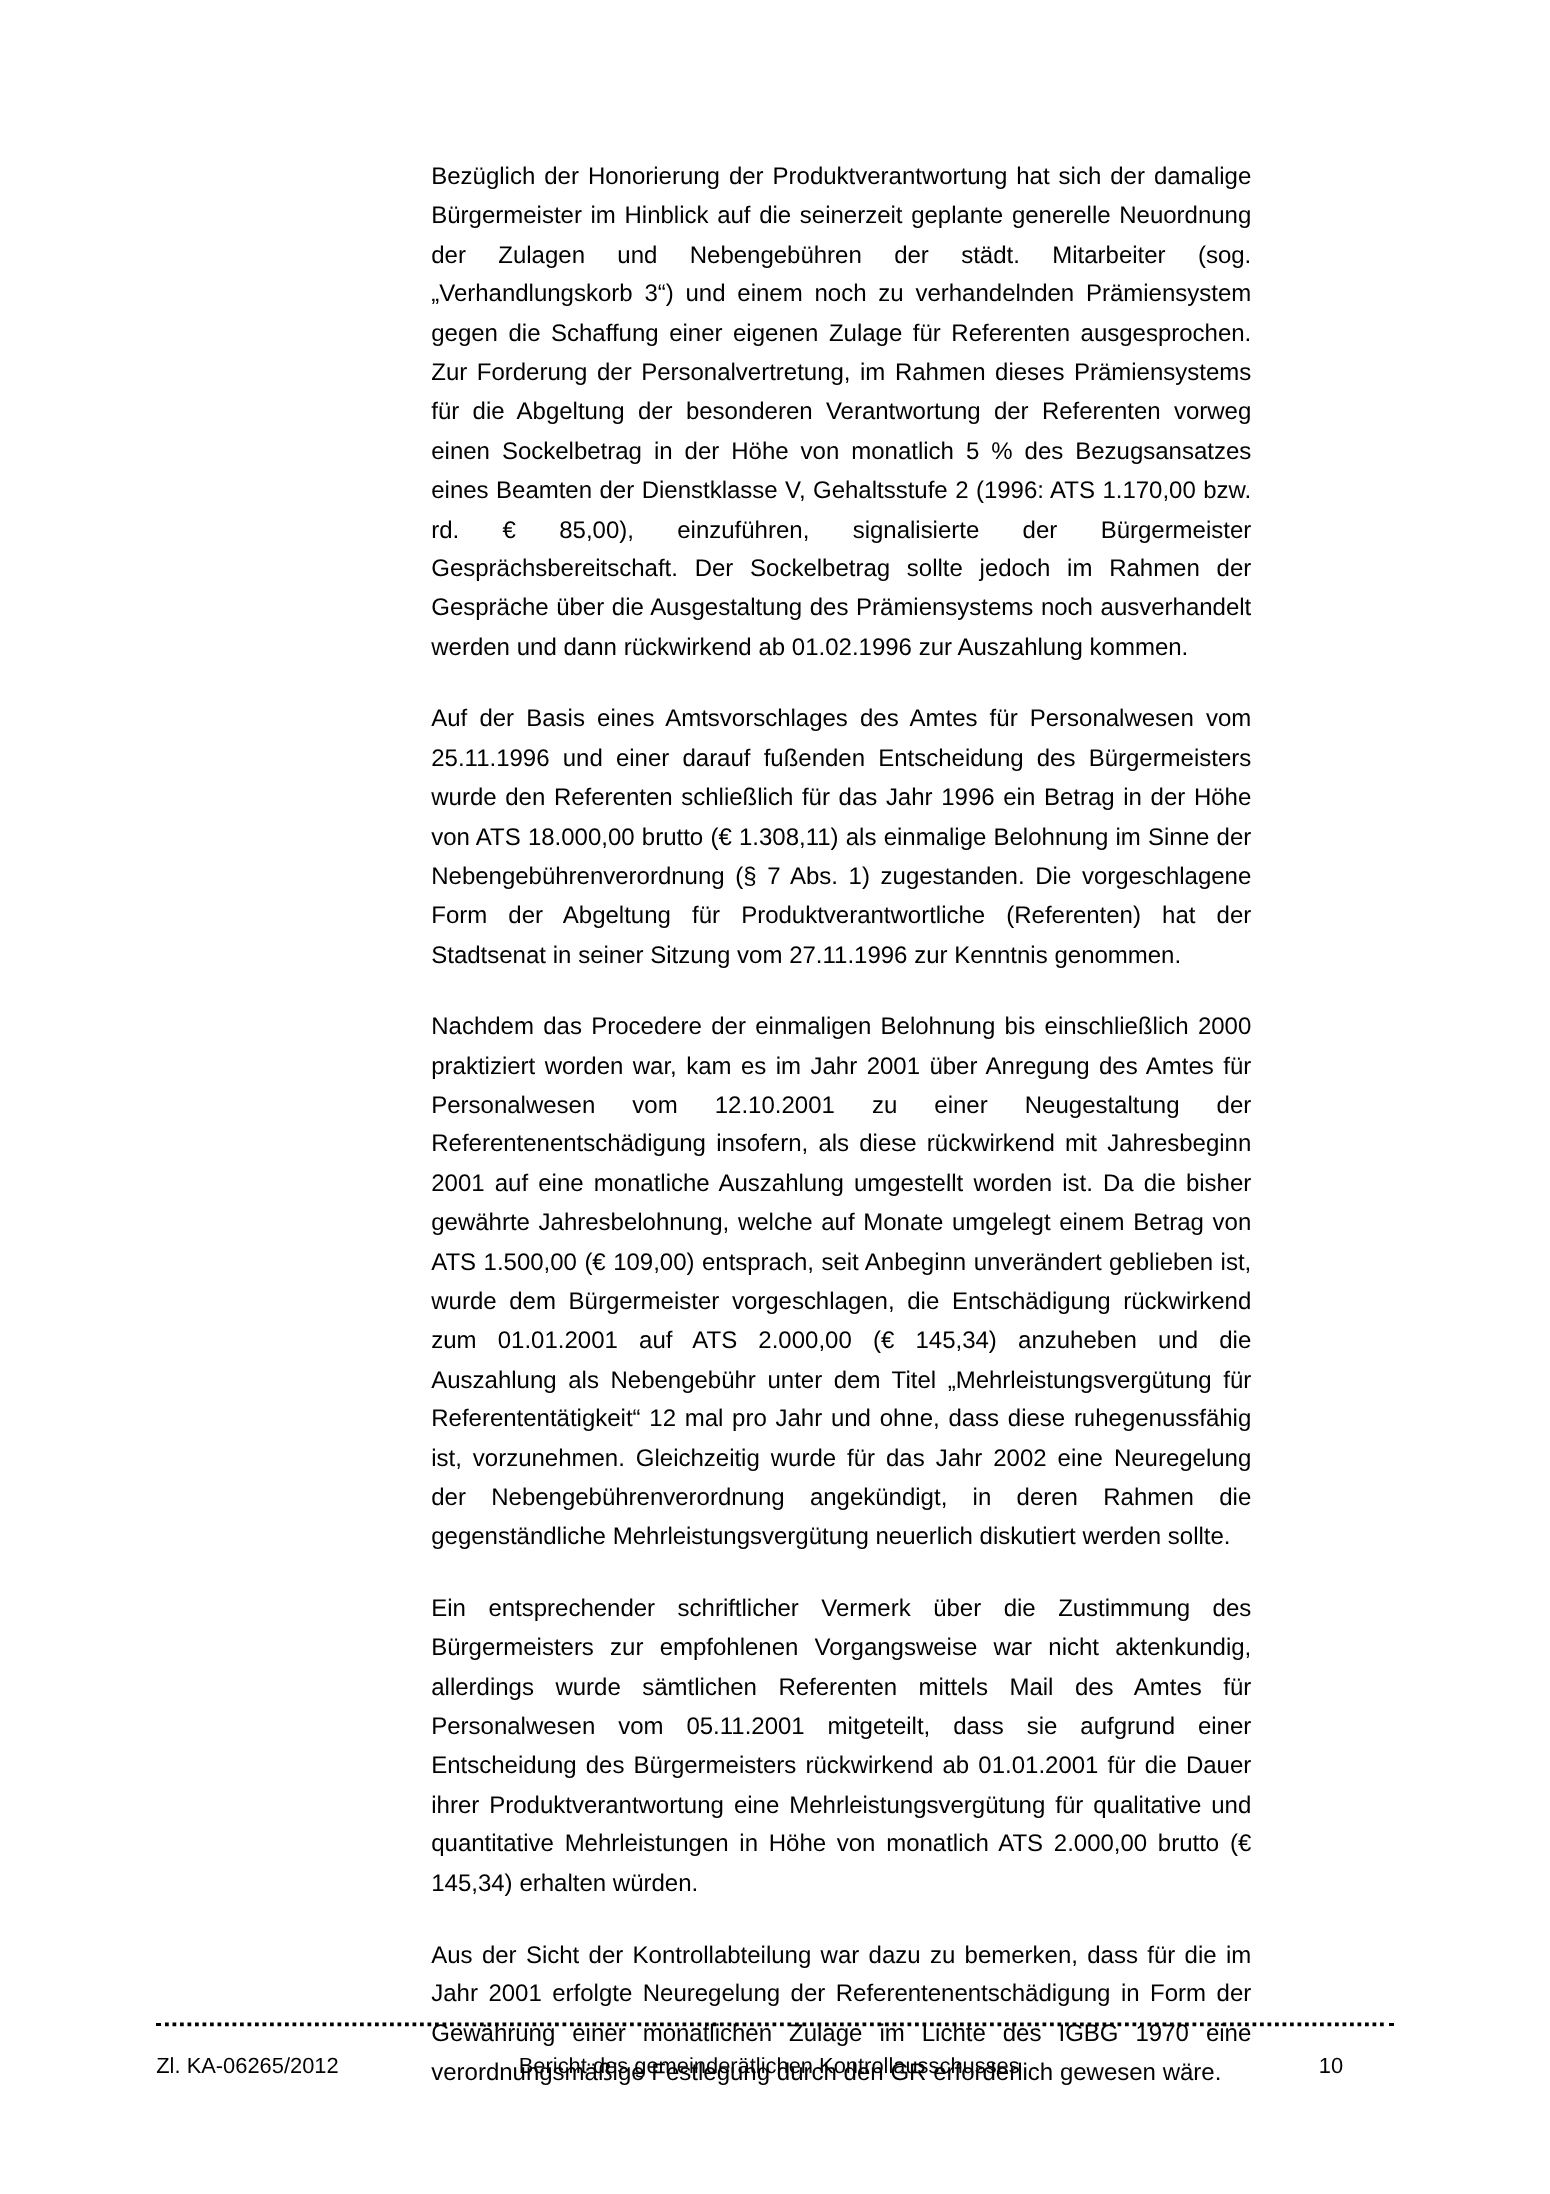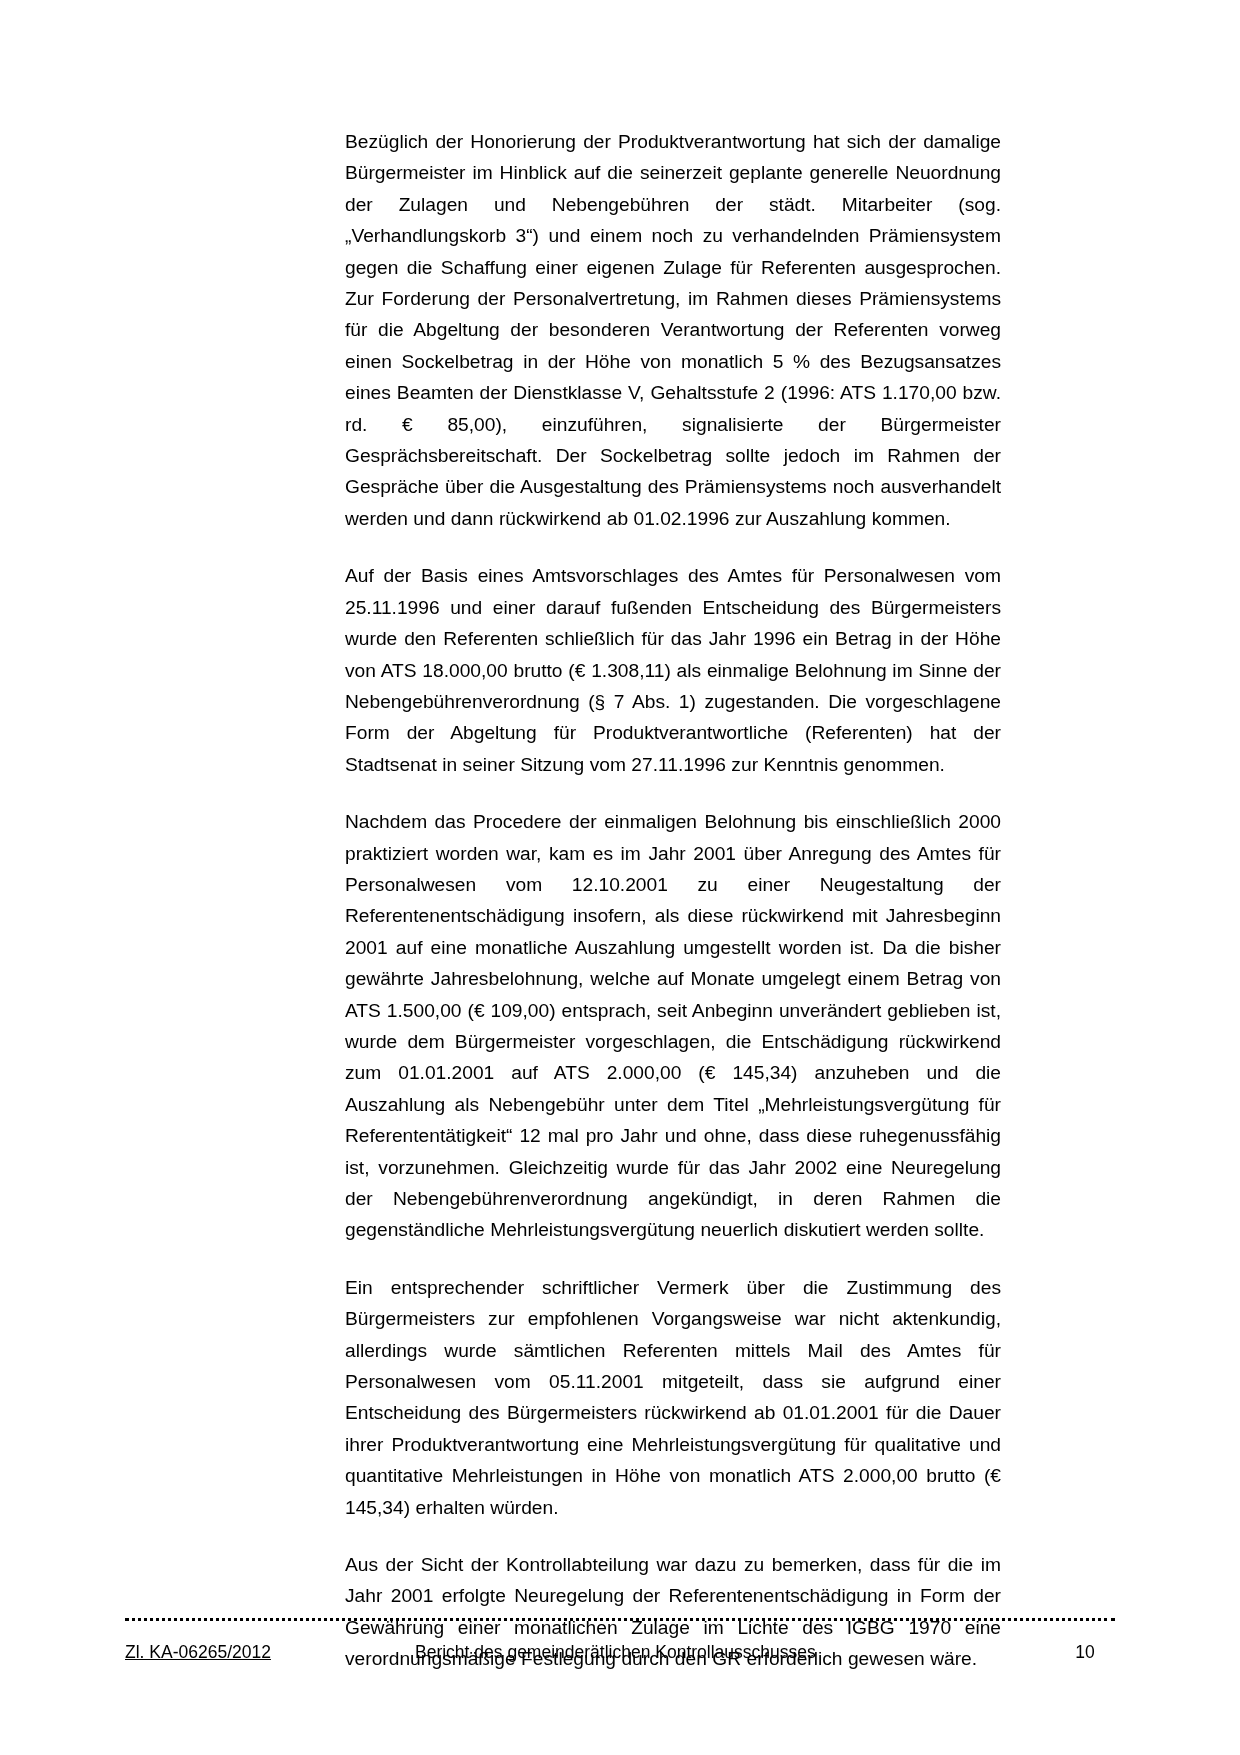--- a/index.html
+++ b/index.html
@@ -57,30 +57,29 @@
     display: flex;
     align-items: baseline;
     font-size: 17.5px;
     line-height: 22px;
     width: 100%;
   }
   .footer-left {
     width: 290px;
     flex: 0 0 290px;
     text-align: left;
-    text-decoration: underline;
   }
   .footer-center {
     flex: 1 1 auto;
     text-align: left;
   }
   .footer-right {
     width: 60px;
     flex: 0 0 60px;
-    text-align: center;
+    text-align: left;
   }
 </style>
 </head>
 <body>
 
 <div class="page">
 
   <div class="content">
     <p class="para">Bezüglich der Honorierung der Produktverantwortung hat sich der damalige Bürgermeister im Hinblick auf die seinerzeit geplante generelle Neuordnung der Zulagen und Nebengebühren der städt. Mitarbeiter (sog. „Verhandlungskorb 3“) und einem noch zu verhandelnden Prämiensystem gegen die Schaffung einer eigenen Zulage für Referenten ausgesprochen. Zur Forderung der Personalvertretung, im Rahmen dieses Prämiensystems für die Abgeltung der besonderen Verantwortung der Referenten vorweg einen Sockelbetrag in der Höhe von monatlich 5 % des Bezugsansatzes eines Beamten der Dienstklasse V, Gehaltsstufe 2 (1996: ATS 1.170,00 bzw. rd. € 85,00), einzuführen, signalisierte der Bürgermeister Gesprächsbereitschaft. Der Sockelbetrag sollte jedoch im Rahmen der Gespräche über die Ausgestaltung des Prämiensystems noch ausverhandelt werden und dann rückwirkend ab 01.02.1996 zur Auszahlung kommen.</p>
     <p class="para">Auf der Basis eines Amtsvorschlages des Amtes für Personalwesen vom 25.11.1996 und einer darauf fußenden Entscheidung des Bürgermeisters wurde den Referenten schließlich für das Jahr 1996 ein Betrag in der Höhe von ATS 18.000,00 brutto (€ 1.308,11) als einmalige Belohnung im Sinne der Nebengebührenverordnung (§ 7 Abs. 1) zugestanden. Die vorgeschlagene Form der Abgeltung für Produktverantwortliche (Referenten) hat der Stadtsenat in seiner Sitzung vom 27.11.1996 zur Kenntnis genommen.</p>

